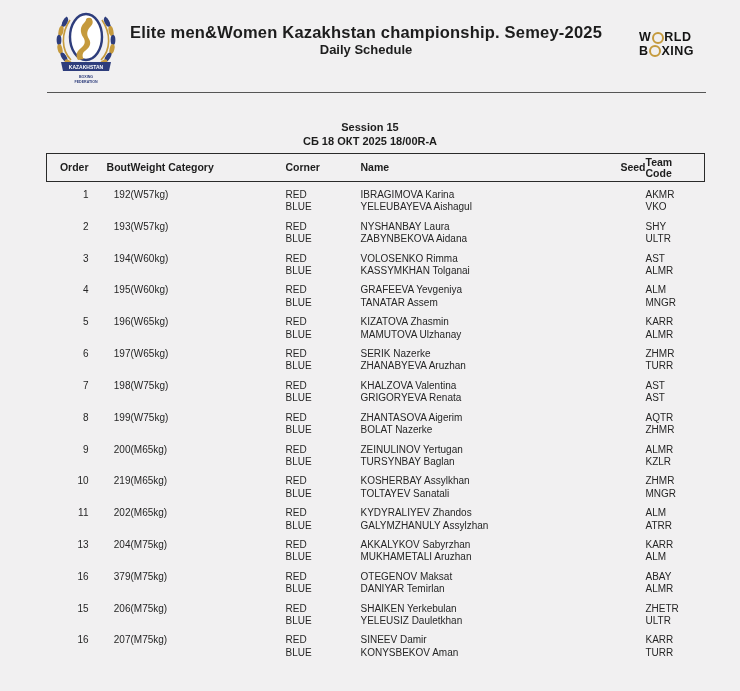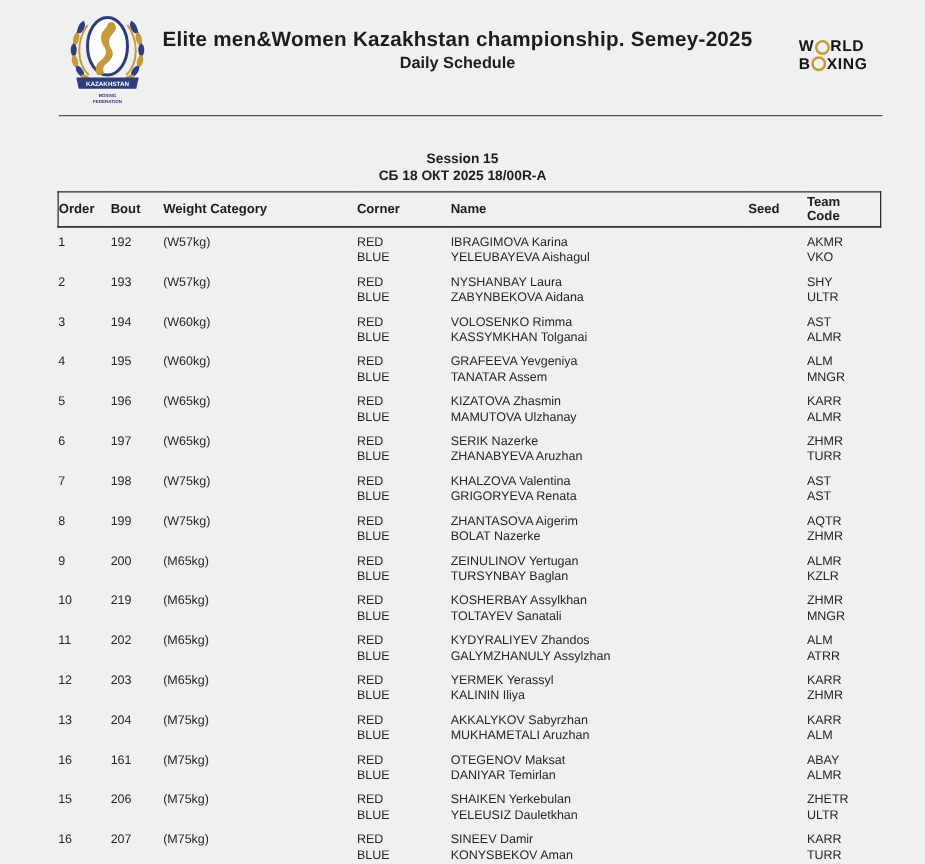--- a/index.html
+++ b/index.html
@@ -32,21 +32,21 @@
     font-size:10.5px;font-weight:bold;color:#1d1d1d;
     border-top:1.6px solid #2a2a2a;border-bottom:1.6px solid #2a2a2a;
     height:27px;vertical-align:middle;padding:0;line-height:11px;
   }
   .schedule th.b-l{border-left:1.6px solid #2a2a2a;}
   .schedule th.b-r{border-right:1.6px solid #2a2a2a;}
   .schedule td{vertical-align:top;padding:7px 0 0 0;font-size:10px;line-height:12.4px;color:#262626;}
   .schedule tbody tr{height:31px;}
   .col-order{width:42px;} .col-bout{width:42px;} .col-weight{width:155px;}
   .col-corner{width:75px;} .col-name{width:238px;} .col-seed{width:47px;} .col-team{width:59px;}
-  .t-c{text-align:left;}
+  .t-c{text-align:right;}
   .t-l{text-align:left;}
   .pad7{padding-left:7px;}
   .pad8{padding-left:8px;}
   .pad9{padding-left:9px;}
 </style>
 </head>
 <body>
 
 <div class="doc-header">
 
@@ -327,58 +327,40 @@
           <div>KYDYRALIYEV Zhandos</div>
           <div>GALYMZHANULY Assylzhan</div>
         </td>
         <td class="t-c"></td>
         <td class="t-l pad9">
           <div>ALM</div>
           <div>ATRR</div>
         </td>
       </tr>
       <tr>
-        <td class="t-c">12</td>
-        <td class="t-c">203</td>
-        <td class="t-l pad7">(M65kg)</td>
-        <td class="t-l pad8">
-          <div>RED</div>
-          <div>BLUE</div>
-        </td>
-        <td class="t-l pad8">
-          <div>YERMEK Yerassyl</div>
-          <div>KALININ Iliya</div>
-        </td>
-        <td class="t-c"></td>
-        <td class="t-l pad9">
-          <div>KARR</div>
-          <div>ZHMR</div>
-        </td>
-      </tr>
-      <tr>
         <td class="t-c">13</td>
         <td class="t-c">204</td>
         <td class="t-l pad7">(M75kg)</td>
         <td class="t-l pad8">
           <div>RED</div>
           <div>BLUE</div>
         </td>
         <td class="t-l pad8">
           <div>AKKALYKOV Sabyrzhan</div>
           <div>MUKHAMETALI Aruzhan</div>
         </td>
         <td class="t-c"></td>
         <td class="t-l pad9">
           <div>KARR</div>
           <div>ALM</div>
         </td>
       </tr>
       <tr>
         <td class="t-c">16</td>
-        <td class="t-c">161</td>
+        <td class="t-c">379</td>
         <td class="t-l pad7">(M75kg)</td>
         <td class="t-l pad8">
           <div>RED</div>
           <div>BLUE</div>
         </td>
         <td class="t-l pad8">
           <div>OTEGENOV Maksat</div>
           <div>DANIYAR Temirlan</div>
         </td>
         <td class="t-c"></td>

